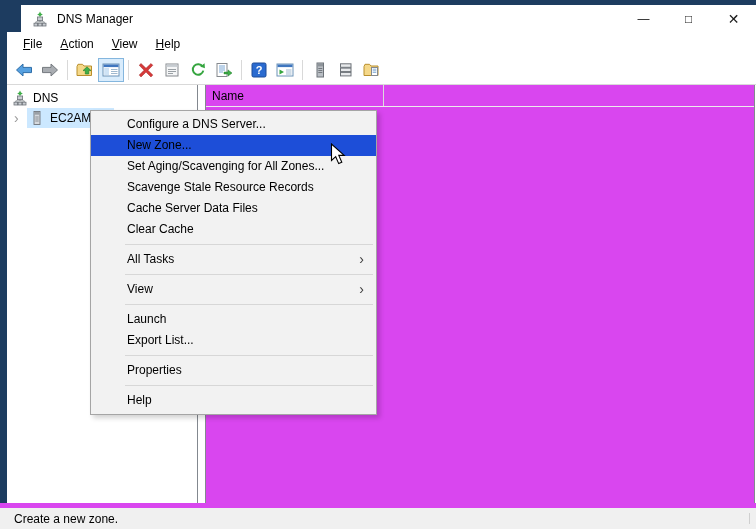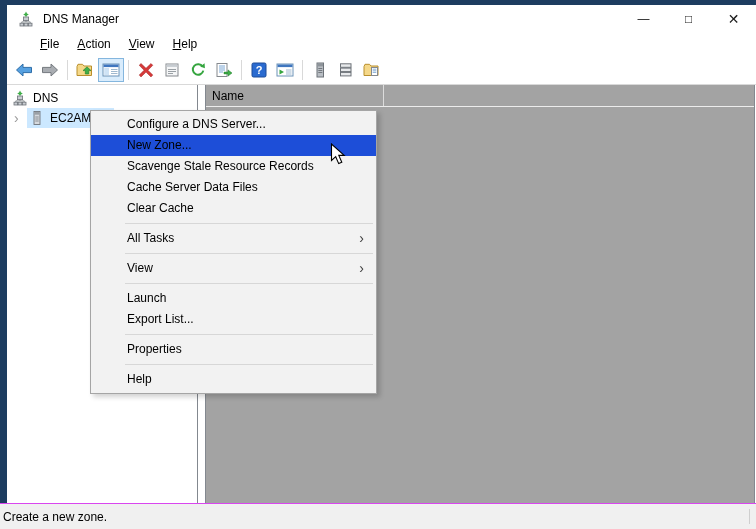--- a/index.html
+++ b/index.html
@@ -5,57 +5,57 @@
   * { box-sizing: border-box; margin: 0; padding: 0; }
   html,body { margin:0; padding:0; }
   body {
     width: 756px; height: 529px; position: relative; overflow: hidden;
     background: #1d3c60;
     font-family: "Liberation Sans", sans-serif;
     font-size: 12px; color: #000;
     -webkit-font-smoothing: antialiased;
   }
   .titlebar {
-    position: absolute; left: 7px; top: 5px; right: 0; height: 27px;
+    position: absolute; left: 21px; top: 5px; right: 0; height: 27px;
     background: #fff; display: flex; align-items: center;
   }
   .app-icon { margin-left: 11px; width: 16px; height: 16px; flex: 0 0 16px; }
   .win-title { margin-left: 9px; }
   .controls { margin-left: auto; display: flex; height: 100%; }
   .ctl { width: 45px; height: 100%; display: flex; align-items: center; justify-content: center; font-size: 12px; color: #1a1a1a; }
   .ctl.close { font-size: 14px; }
   .menubar {
     position: absolute; left: 7px; top: 32px; right: 0; height: 23px;
-    background: #fff; display: flex; align-items: center; padding-left: 24px;
+    background: #fff; display: flex; align-items: center; padding-left: 7px;
   }
   .menu-item { padding: 3px 9px; }
   .menu-item u { text-decoration: underline; }
   .toolbar {
     position: absolute; left: 7px; top: 55px; right: 0; height: 30px;
     background: #fff; border-bottom: 1px solid #d9d9d9;
     display: flex; align-items: center; padding-left: 4px;
   }
   .tb-btn { width: 26px; height: 24px; display: flex; align-items: center; justify-content: center; border: 1px solid transparent; }
   .tb-btn.active { background: #d9ecfc; border-color: #84b6de; }
   .tb-sep { width: 1px; height: 20px; background: #d9d9d9; margin: 0 4px; flex: 0 0 1px; }
   .content { position: absolute; left: 7px; top: 85px; right: 0; bottom: 26px; background: #fff; }
   .tree-pane { position: absolute; left: 0; top: 0; bottom: 0; width: 191px; border-right: 1px solid #83888f; background: #fff; padding-top: 3px; }
   .tree-row { height: 20px; display: flex; align-items: center; }
   .tree-indent { width: 3px; }
   .tree-chevron { width: 13px; margin-left: 7px; color: #9a9a9a; font-size: 14px; line-height: 18px; text-align: left; }
   .tree-node { display: flex; align-items: center; height: 20px; padding: 0 3px 0 2px; }
   .tree-node.selected { background: #cce8ff; }
   .tree-icon { width: 16px; height: 16px; margin-right: 5px; flex: 0 0 16px; }
-  .list-pane { position: absolute; left: 198px; right: 1px; top: 0; bottom: 0; background: #a3a3a3; border-left: 1px solid #83888f; border-right: 1px solid #83888f; }
+  .list-pane { position: absolute; left: 198px; right: 1px; top: 0; bottom: 0; background: #d946ef; border-left: 1px solid #83888f; border-right: 1px solid #83888f; }
   .list-header { height: 22px; display: flex; border-bottom: 1px solid #ececec; }
   .col-cell { width: 178px; border-right: 1px solid #dcdcdc; padding: 4px 0 0 6px; }
   .statusbar {
     position: absolute; left: 0; right: 0; bottom: 0; height: 26px;
-    background: #f0f0f0; border-top: 1px solid #d946ef;
-    display: flex; align-items: center; padding-left: 3px;
+    background: #f0f0f0; border-top: 5px solid #d946ef;
+    display: flex; align-items: center; padding-left: 14px;
   }
   .status-grip { position: absolute; right: 6px; top: 5px; bottom: 5px; width: 1px; background: #cfcfcf; }
   .context-menu {
     position: absolute; left: 90px; top: 110px; width: 287px;
     background: #f2f2f2; border: 1px solid #a5a5a5;
     box-shadow: 3px 3px 5px rgba(0,0,0,0.18);
     padding: 3px 0; z-index: 10;
   }
   .cm-item { height: 21px; line-height: 21px; padding-left: 36px; position: relative; white-space: nowrap; }
   .cm-item.highlight { background: #1d4ed8; }
@@ -214,20 +214,21 @@
     <div class="list-pane">
       <div class="list-header">
           <div class="col-cell">Name</div>
         </div>
     </div>
   </div>
 
   <div class="context-menu">
       <div class="cm-item"><span>Configure a DNS Server...</span></div>
       <div class="cm-item highlight"><span>New Zone...</span></div>
+      <div class="cm-item"><span>Set Aging/Scavenging for All Zones...</span></div>
       <div class="cm-item"><span>Scavenge Stale Resource Records</span></div>
       <div class="cm-item"><span>Cache Server Data Files</span></div>
       <div class="cm-item"><span>Clear Cache</span></div>
       <div class="cm-sep"></div>
       <div class="cm-item"><span>All Tasks</span><span class="cm-arrow">›</span></div>
       <div class="cm-sep"></div>
       <div class="cm-item"><span>View</span><span class="cm-arrow">›</span></div>
       <div class="cm-sep"></div>
       <div class="cm-item"><span>Launch</span></div>
       <div class="cm-item"><span>Export List...</span></div>

